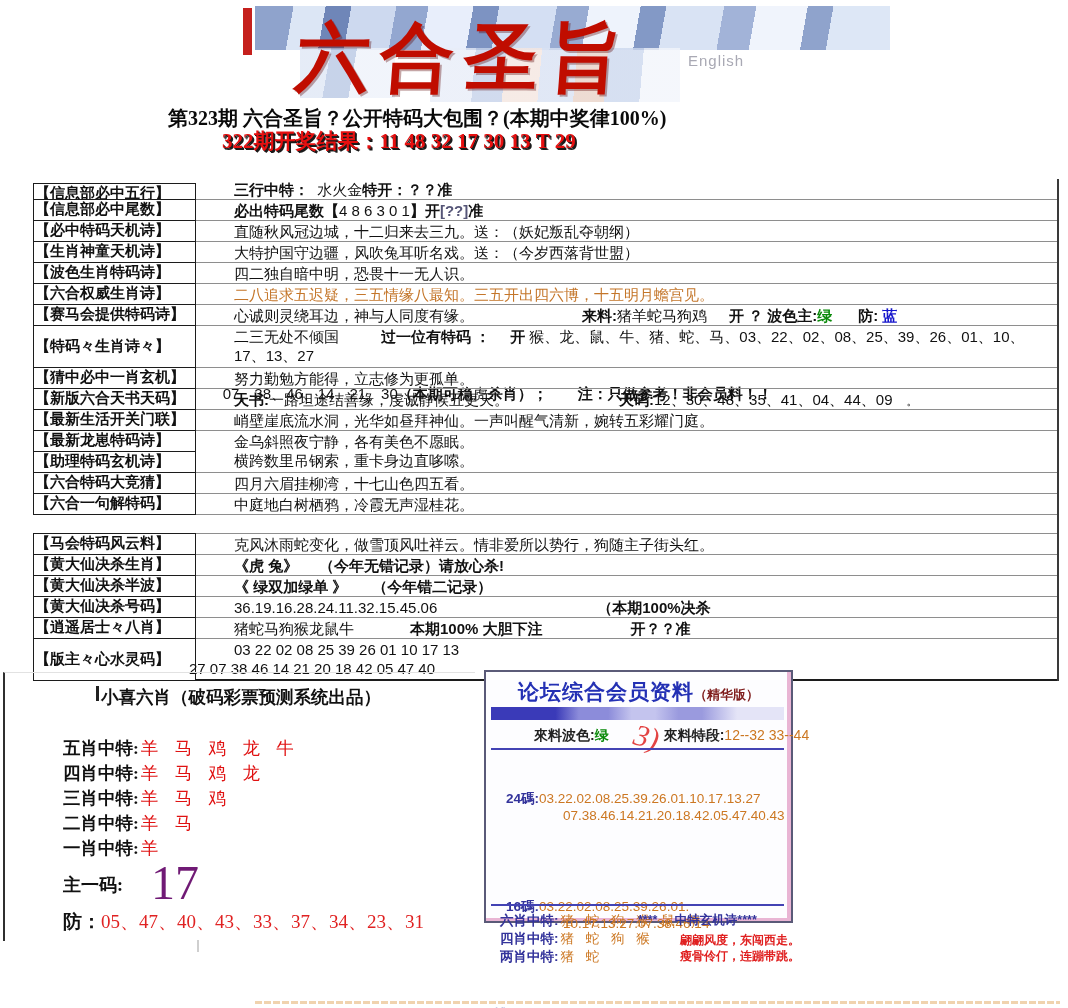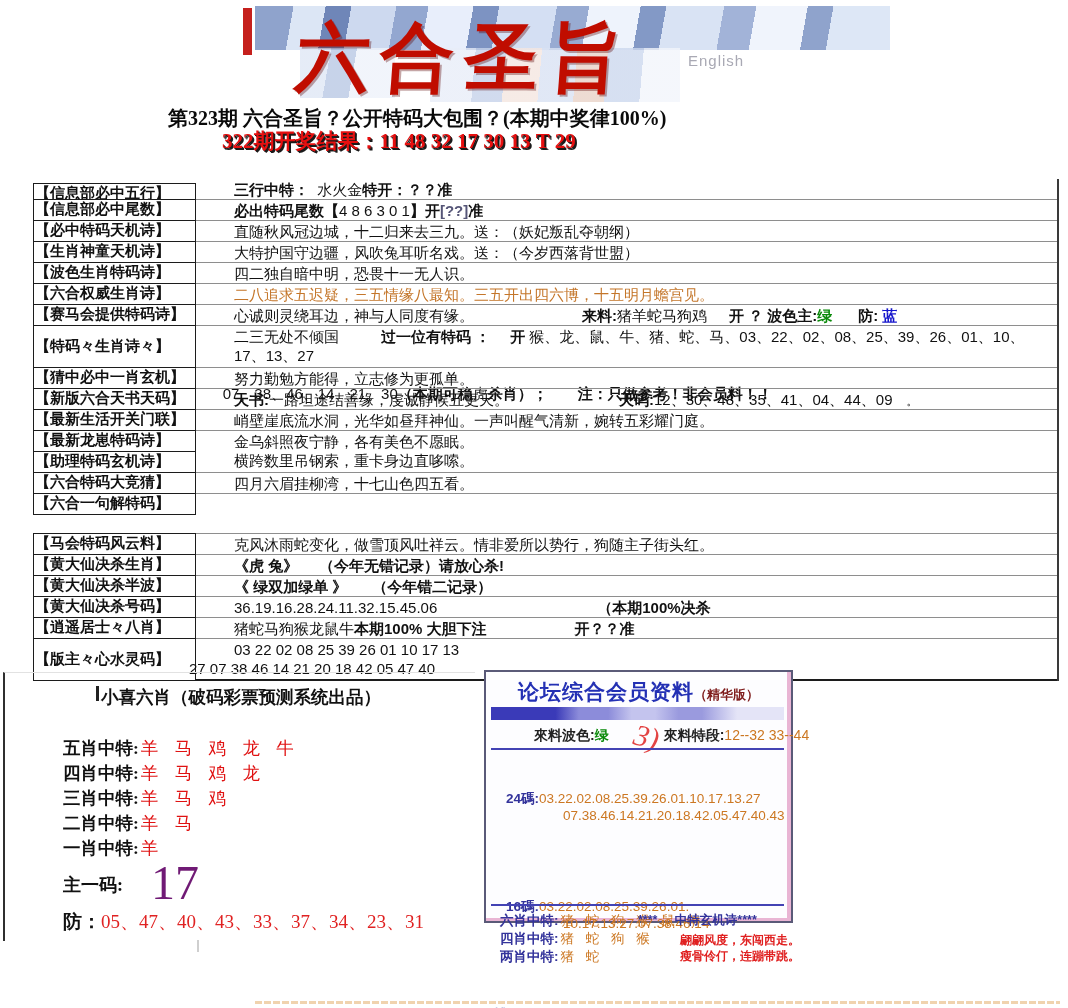--- a/index.html
+++ b/index.html
@@ -191,20 +191,21 @@
     <div class="lblcol">
         <div class="lbl">【六合特码大竞猜】</div>
       </div>
     <div class="cnt">四月六眉挂柳湾，十七山色四五看。</div>
   </div>
 
   <div class="trow h1">
     <div class="lblcol">
         <div class="lbl">【六合一句解特码】</div>
       </div>
+    <div class="cnt">中庭地白树栖鸦，冷霞无声湿桂花。</div>
   </div>
 
   <div class="trow hs">
     <div class="lblcol">
         <div class="lbl lbl-empty"></div>
       </div>
     <div class="cnt"></div>
   </div>
 
   <div class="trow h1">
@@ -232,21 +233,21 @@
     <div class="lblcol">
         <div class="lbl">【黄大仙决杀号码】</div>
       </div>
     <div class="cnt"><span>36.19.16.28.24.11.32.15.45.06</span><span class="b" style="margin-left:160px">（本期100%决杀</span></div>
   </div>
 
   <div class="trow h1">
     <div class="lblcol">
         <div class="lbl">【逍遥居士々八肖】</div>
       </div>
-    <div class="cnt"><span>猪蛇马狗猴龙鼠牛</span><span class="b" style="">本期100% 大胆下注</span><span class="b" style="margin-left:88px">开？？准</span></div>
+    <div class="cnt"><span>猪蛇马狗猴龙鼠牛</span><span class="b" style="margin-left:56px">本期100% 大胆下注</span><span class="b" style="margin-left:88px">开？？准</span></div>
   </div>
 
   <div class="trow h2">
     <div class="lblcol">
         <div class="lbl">【版主々心水灵码】</div>
       </div>
     <div class="cnt cnt-last"><span>03 22 02 08 25 39 26 01 10 17 13</span><br><span style="margin-left:-45px">27 07 38 46 14 21 20 18 42 05 47 40</span></div>
   </div>
 
 </div>

